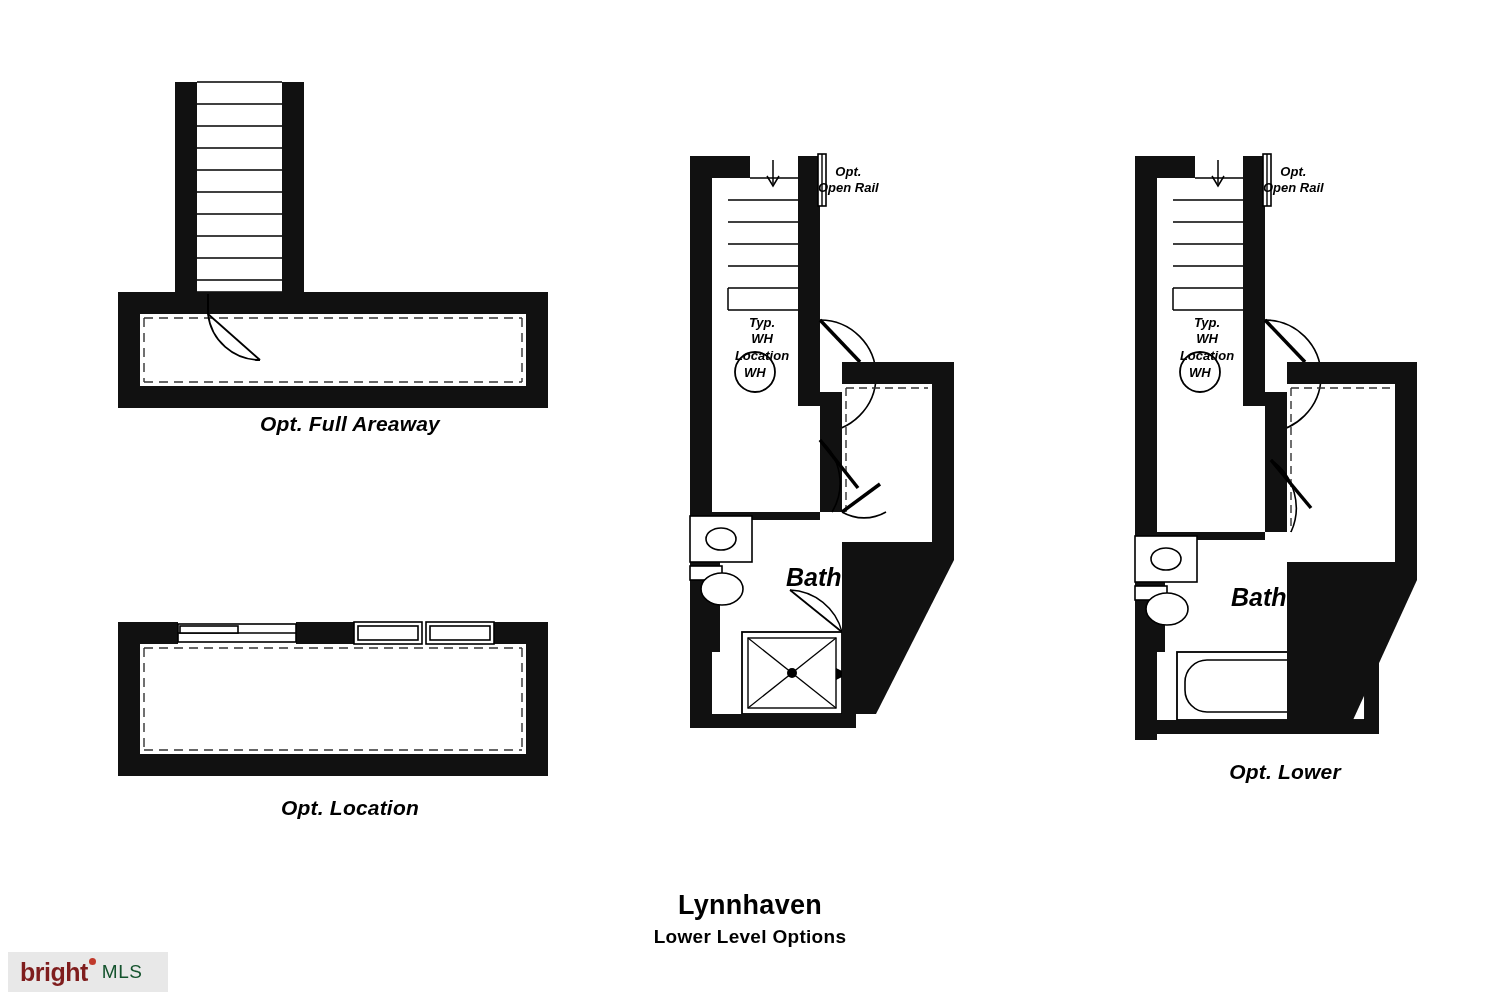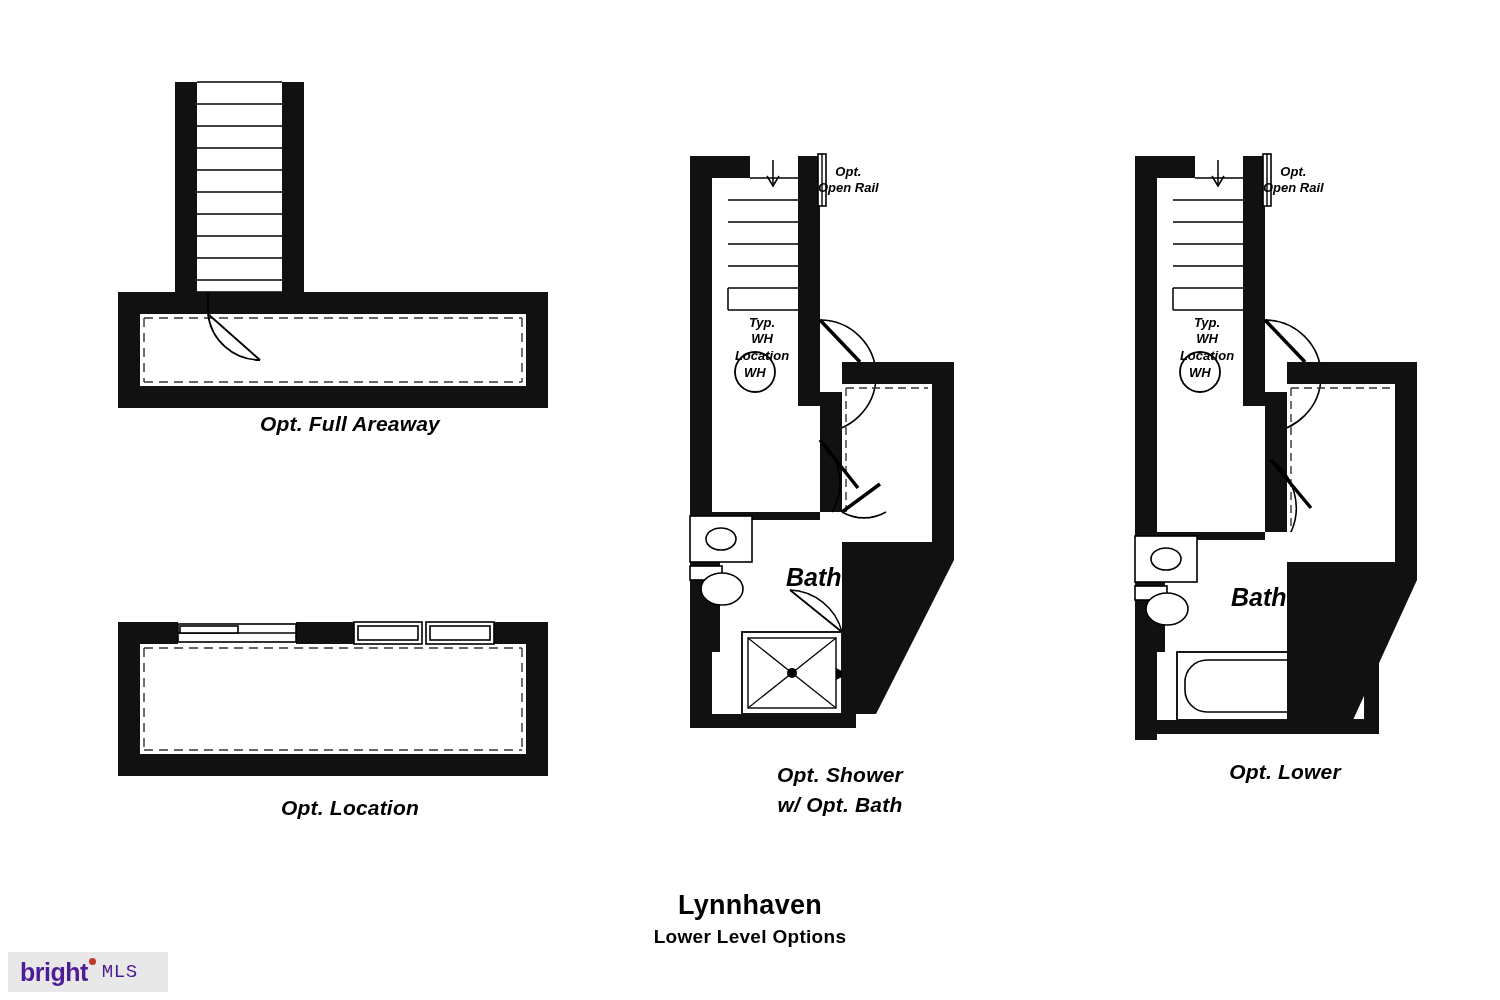--- a/index.html
+++ b/index.html
@@ -80,39 +80,38 @@
     height: 40px;
     background: #e8e8e8;
     display: flex;
     align-items: center;
     padding-left: 12px;
     box-sizing: border-box;
   }
   .wm-bright {
     font-size: 25px;
     font-weight: bold;
-    color: #4c1d95;
+    color: #7f1d1d;
     letter-spacing: -0.5px;
   }
   .wm-dot {
     display: inline-block;
     width: 7px;
     height: 7px;
     background: #c0392b;
     border-radius: 50%;
     position: relative;
     top: -11px;
     left: 1px;
   }
   .wm-mls {
     font-size: 19px;
-    color: #4c1d95;
+    color: #14532d;
     margin-left: 7px;
     letter-spacing: 0.5px;
-    font-family: Liberation Mono, monospace;
   }
   svg { display: block; }
 </style>
 </head>
 <body>
 
 <div class="stage">
 
   <div class="panel" style="left:100px; top:60px; width:500px; height:370px;">
     <svg width="500" height="370" viewBox="0 0 500 370">
@@ -266,24 +265,20 @@
       <div>Opt.</div>
       <div>Open Rail</div>
     </div>
     <div class="note center" style="left:48px; top:175px; width:108px;">
       <div>Typ.</div>
       <div>WH</div>
       <div>Location</div>
     </div>
     <div class="wh-label" style="left:84px; top:225px;">WH</div>
     <div class="room-label" style="left:126px; top:423px;">Bath</div>
-    <div class="caption two-line" style="left:0; top:620px; width:360px;">
-      <div>Opt. Shower</div>
-      <div>w/ Opt. Bath</div>
-    </div>
   </div>
 
   <div class="panel" style="left:1105px; top:140px; width:360px; height:700px;">
     <svg width="360" height="600" viewBox="0 0 360 600">
 
       <rect x="30" y="16" width="22" height="592" fill="#111111"></rect>
 
       <rect x="30" y="16" width="60" height="22" fill="#111111"></rect>
 
       <rect x="138" y="16" width="22" height="250" fill="#111111"></rect>

